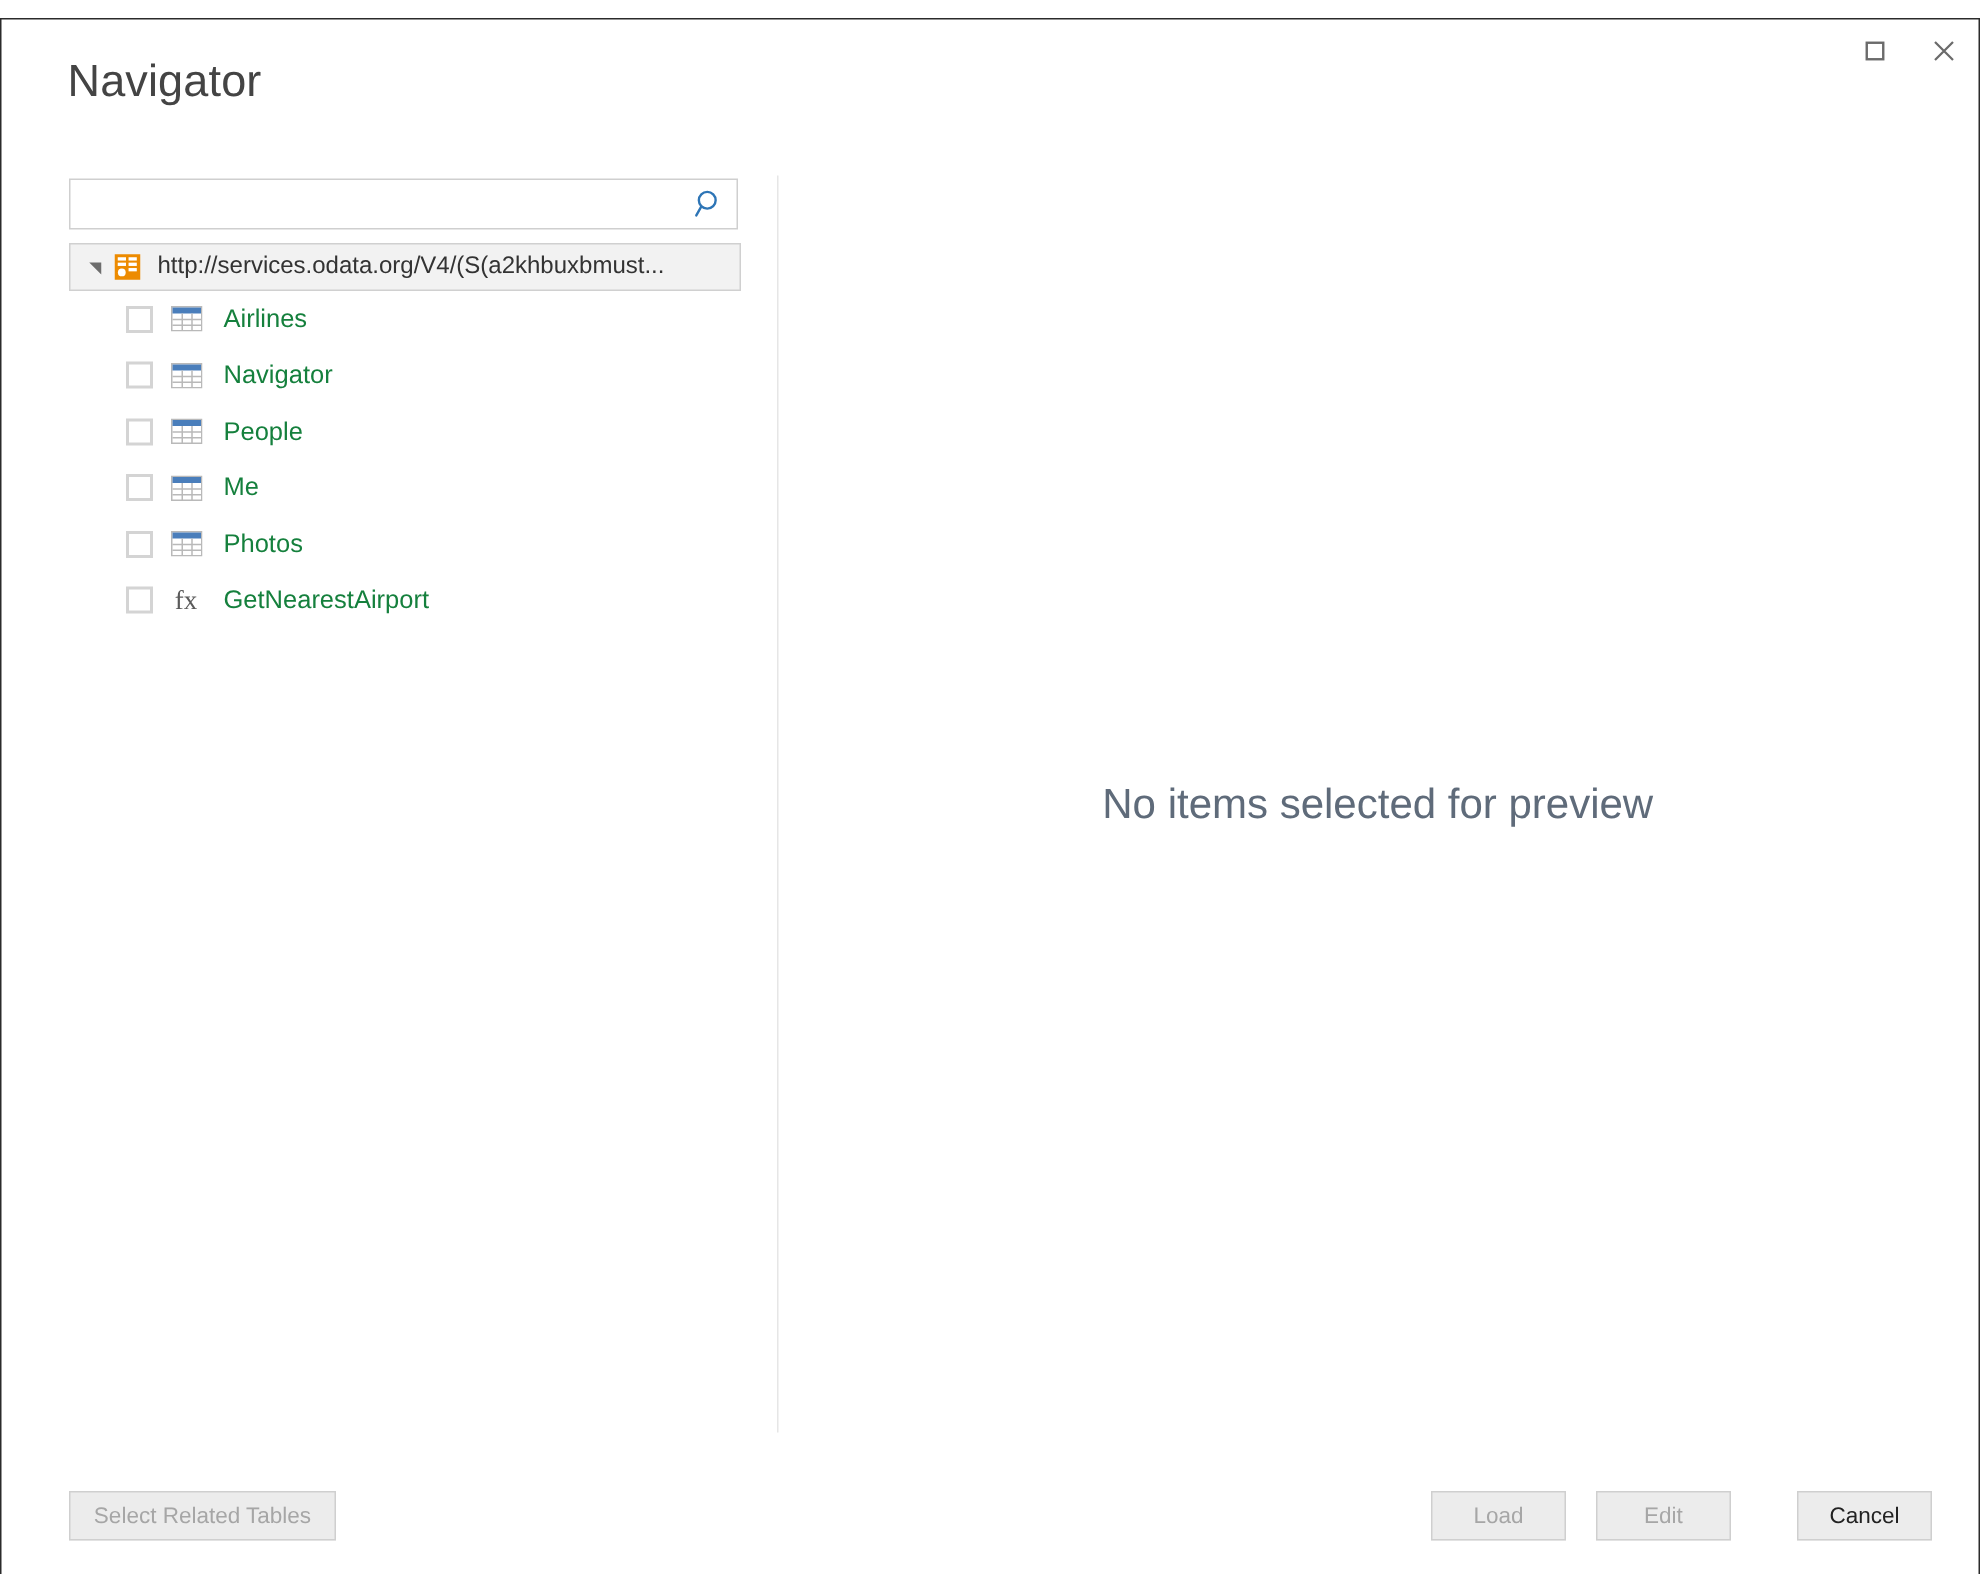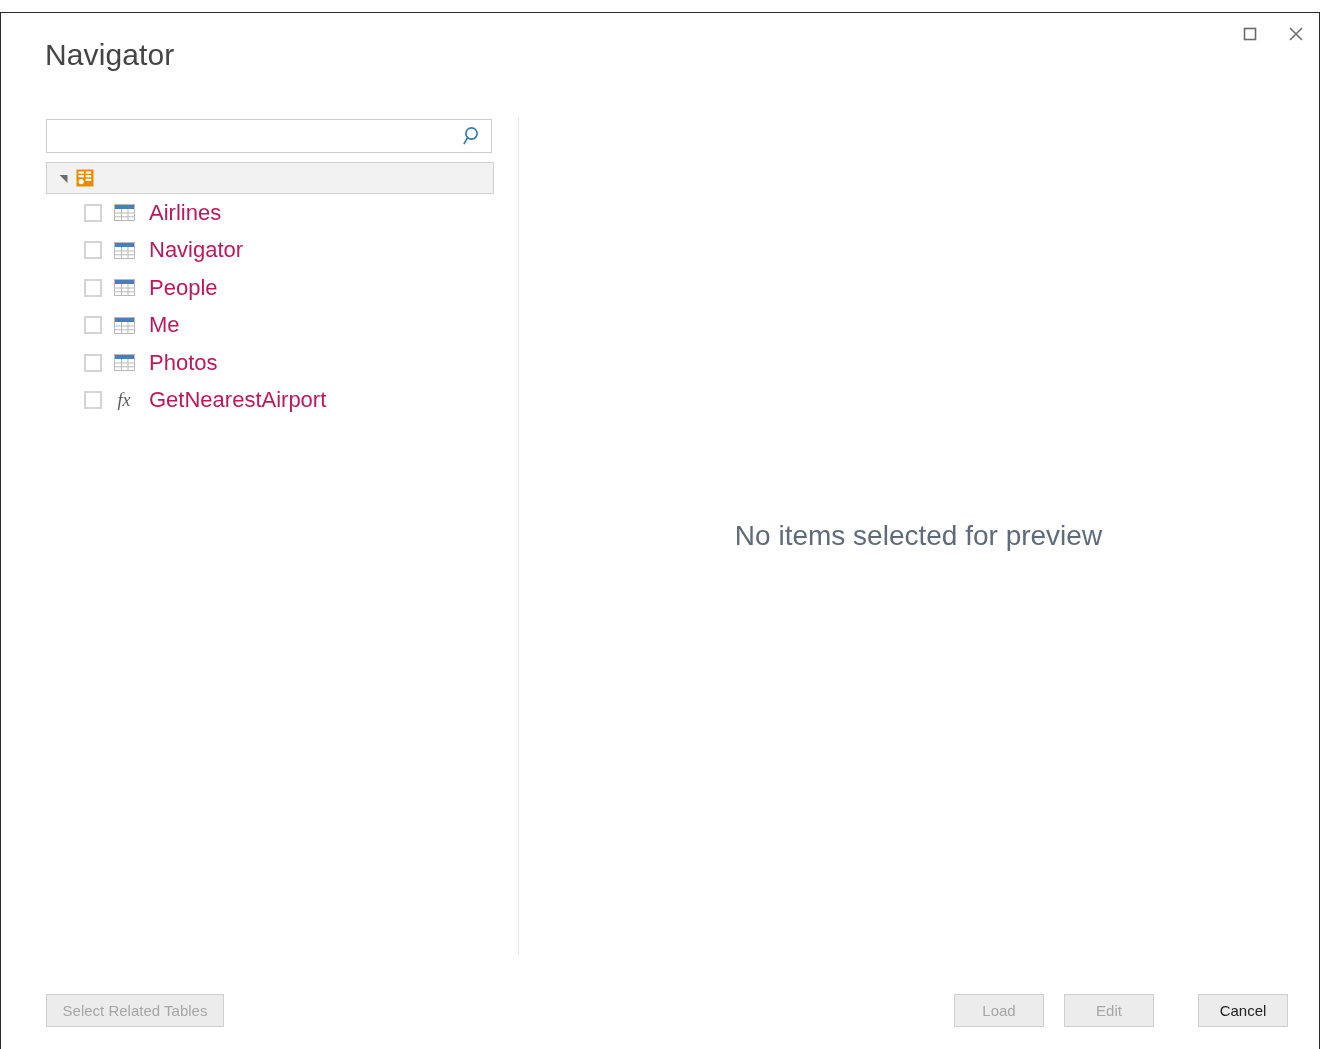--- a/index.html
+++ b/index.html
@@ -177,29 +177,28 @@
     width: 22px;
     height: 18px;
     margin-left: 11px;
     flex: none;
     display: flex;
     align-items: center;
     justify-content: center;
   }
   .fx-icon {
     font-family: "Liberation Serif", serif;
-    font-style: italic;
     font-size: 18px;
     color: #5a5a5a;
     line-height: 1;
   }
   .child-label {
     margin-left: 14px;
-    font-size: 22px;
-    color: #be185d;
+    font-size: 17px;
+    color: #15803d;
     white-space: nowrap;
   }
 
   
   .v-divider {
     position: absolute;
     left: 517px;
     top: 104px;
     width: 1px;
     height: 838px;
@@ -318,20 +317,21 @@
           <svg width="18" height="18" viewBox="0 0 18 18">
             <rect x="0.5" y="0.5" width="17" height="17" fill="#ED8B00"></rect>
             <rect x="2.5" y="2.5" width="5.5" height="2.2" fill="#ffffff"></rect>
             <rect x="9.7" y="2.5" width="5.5" height="2.2" fill="#ffffff"></rect>
             <rect x="2.5" y="6.1" width="5.5" height="2.2" fill="#ffffff"></rect>
             <rect x="9.7" y="6.1" width="5.5" height="2.2" fill="#ffffff"></rect>
             <rect x="9.7" y="9.7" width="5.5" height="2.2" fill="#ffffff"></rect>
             <circle cx="5.2" cy="12.6" r="2.6" fill="#ffffff"></circle>
           </svg>
         </span>
+        <span class="root-label">http://services.odata.org/V4/(S(a2khbuxbmust...</span>
       </div>
 
       <div class="tree-child">
         <span class="cb"></span>
         <span class="child-icon">
           <svg width="21" height="17" viewBox="0 0 21 17">
             <rect x="0.5" y="0.5" width="20" height="16" fill="#ffffff" stroke="#b9b9b9" stroke-width="1"></rect>
             <rect x="1" y="1" width="19" height="4" fill="#4A7EBB"></rect>
             <path d="M7.5 5 V16.5 M14 5 V16.5 M1 9 H20 M1 12.8 H20" stroke="#b9b9b9" stroke-width="1" fill="none"></path>
           </svg>

